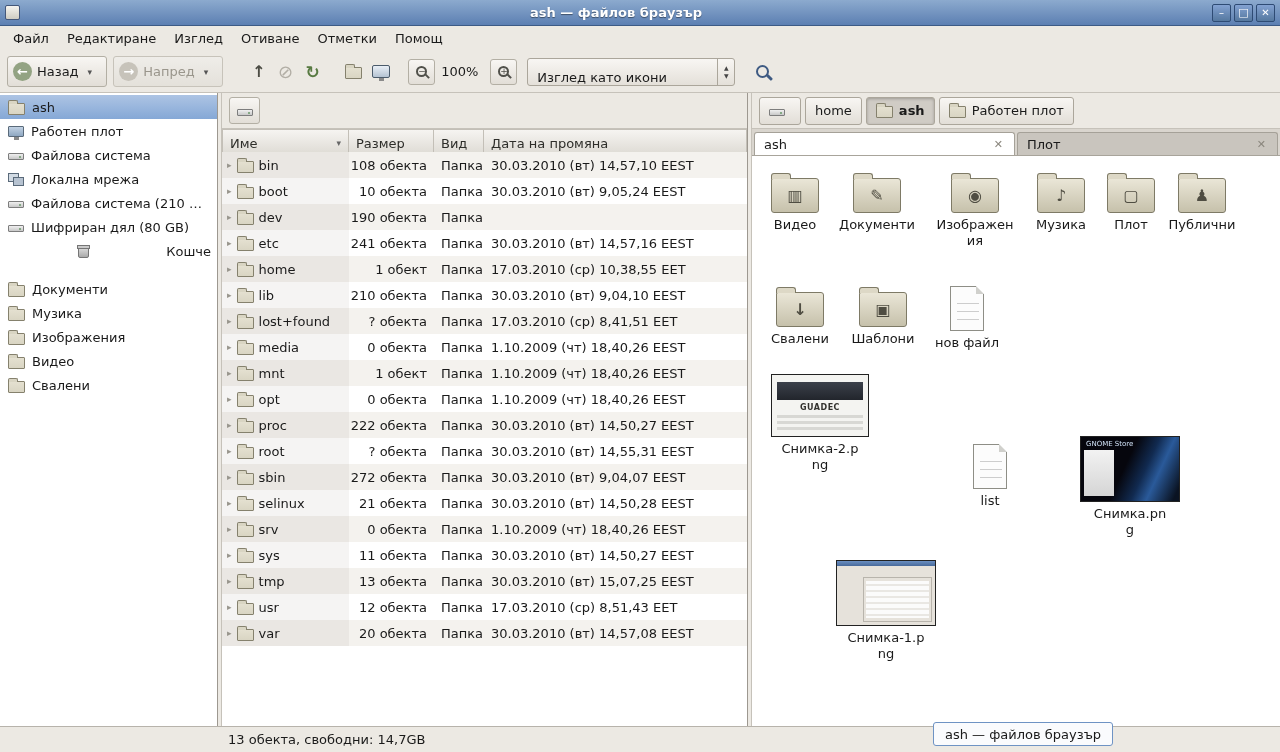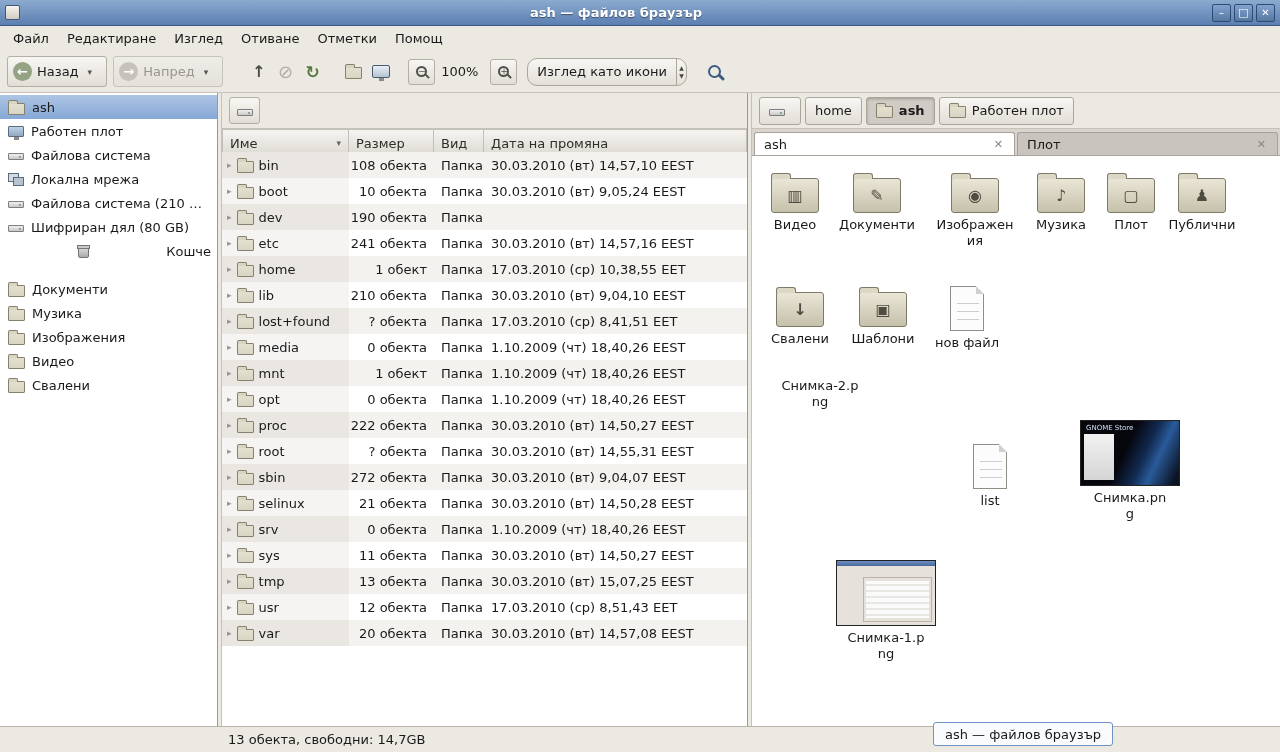--- a/index.html
+++ b/index.html
@@ -48,21 +48,21 @@
   .tb-computer{width:18px;height:13px;border:1px solid #4b5b6b;border-radius:2px;background:linear-gradient(#e9eff6,#b5c3d2);position:relative;}
   .tb-computer::after{content:'';position:absolute;left:6px;bottom:-4px;width:5px;height:3px;background:#8b8b8b;}
   .tb-btn-sm{width:27px;height:26px;border:1px solid #b3afa4;border-radius:3px;background:linear-gradient(#f8f6f3,#e2ded7);display:flex;align-items:center;justify-content:center;flex:none;margin-left:14px;}
   .tb-btn-sm + .zoom-level{margin:0 6px;}
   .tb-btn-sm.zin{margin-left:6px;}
   .mag{position:relative;width:11px;height:11px;border:2px solid #50504a;border-radius:50%;}
   .mag::after{content:'';position:absolute;width:2px;height:6px;background:#50504a;transform:rotate(-45deg);right:-3px;bottom:-4px;}
   .mag.minus::before,.mag.plus::before{position:absolute;left:0;right:0;top:-1px;text-align:center;font-size:9px;line-height:9px;color:#50504a;}
   .mag.minus::before{content:'−';}
   .mag.plus::before{content:'+';}
-  .combo{height:28px;width:160px;border:1px solid #aba69b;border-radius:10px;background:linear-gradient(#f8f6f3,#e4e0d9);display:flex;align-items:center;margin-left:10px;flex:none;}
+  .combo{height:28px;width:208px;border:1px solid #aba69b;border-radius:3px;background:linear-gradient(#f8f6f3,#e4e0d9);display:flex;align-items:flex-end;margin-left:10px;flex:none;}
   .combo-lbl{flex:1;padding:0 9px;white-space:nowrap;}
   .combo-spin{width:17px;height:100%;border-left:1px solid #aba69b;display:flex;flex-direction:column;align-items:center;justify-content:center;font-size:6px;color:#444;line-height:1.2;}
   .combo-spin::before{content:'▲';}
   .combo-spin::after{content:'▼';}
   .tb-ico.search{margin-left:14px;}
   .search-mag{position:relative;width:13px;height:13px;border:2px solid #3e5a82;border-radius:50%;}
   .search-mag::after{content:'';position:absolute;width:3px;height:7px;background:#3e5a82;transform:rotate(-45deg);right:-4px;bottom:-5px;border-radius:1px;}
 
   
   .si,.pico{display:none;flex:none;position:relative;}
@@ -644,32 +644,36 @@
 
           <div class="ivitem folder" style="left: 88px; top: 128px;">
             <div class="ivicon folder">
               <span class="emblem templates"></span>
 
             </div>
             <div class="ivlabel">Шаблони</div>
           </div>
 
           <div class="ivitem thumb-web" style="left: 8px; top: 218px;">
+            <div class="ivicon thumb-web">
+
+              <span class="tt">GUADEC</span>
+            </div>
             <div class="ivlabel">Снимка-2.png</div>
           </div>
 
           <div class="ivitem file" style="left: 195px; top: 286px;">
             <div class="ivicon file">
               
               
             </div>
             <div class="ivlabel">list</div>
           </div>
 
-          <div class="ivitem thumb-store" style="left: 318px; top: 264px;">
+          <div class="ivitem thumb-store" style="left: 318px; top: 280px;">
             <div class="ivicon thumb-store">
 
               <span class="tt">GNOME Store</span>
             </div>
             <div class="ivlabel">Снимка.png</div>
           </div>
 
           <div class="ivitem thumb-fm" style="left: 74px; top: 404px;">
             <div class="ivicon thumb-fm">
               

